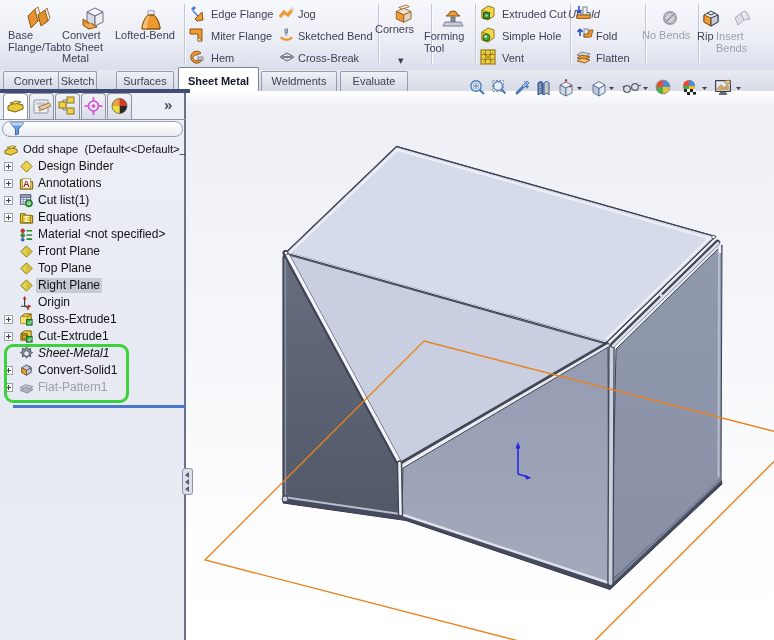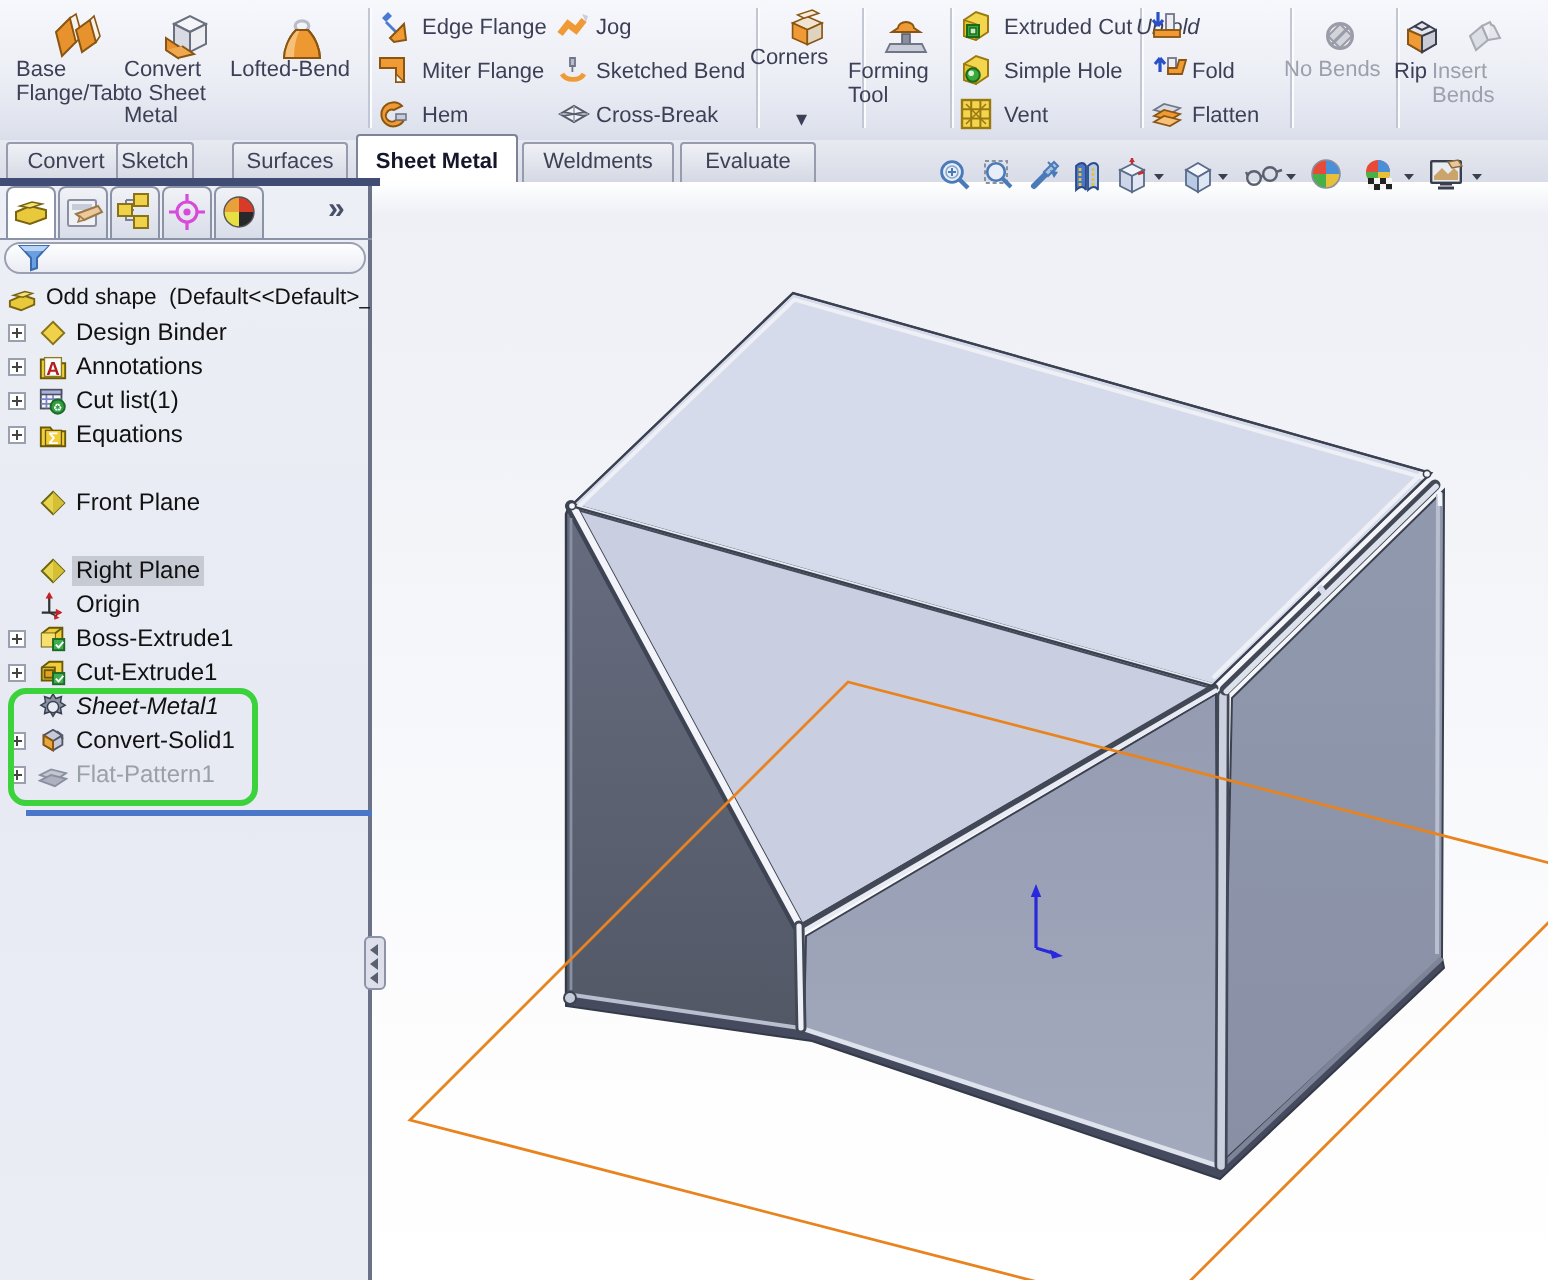--- a/index.html
+++ b/index.html
@@ -430,26 +430,42 @@
       </div>
     <div class="trow" style="top:70px;">
         <span class="plus"></span>
         <svg class="ticon" viewBox="0 0 16 16">
           <path d="M1.5 4 h5 l1.5 2 h6.5 v8 h-13 Z" fill="#f2cd3a" stroke="#6a5a08"></path>
           <rect x="4" y="5.5" width="8.5" height="8" fill="#f2cd3a" stroke="#6a5a08" stroke-width="0.7"></rect>
           <text x="8.2" y="12.8" font-size="9" font-weight="bold" fill="#fff" text-anchor="middle" font-family="Liberation Sans">Σ</text>
         </svg>
         <span class="txt">Equations</span>
       </div>
+    <div class="trow" style="top:87px;">
+        <svg class="ticon" viewBox="0 0 16 16">
+          <circle cx="4" cy="4" r="2" fill="#d83030" stroke="#7a1010" stroke-width="0.6"></circle>
+          <circle cx="4" cy="9" r="2" fill="#3a9a3a" stroke="#1a5a1a" stroke-width="0.6"></circle>
+          <circle cx="4" cy="13.5" r="1.6" fill="#3a6ad8" stroke="#1a3a88" stroke-width="0.6"></circle>
+          <path d="M8 4 h6 M8 8.5 h6 M8 13 h6" stroke="#2a8a2a" stroke-width="1.8"></path>
+        </svg>
+        <span class="txt">Material &lt;not specified&gt;</span>
+      </div>
     <div class="trow" style="top:104px;">
         <svg class="ticon" viewBox="0 0 16 16">
           <path d="M8 2 L14 8 L8 14 L2 8 Z" fill="#e6d44e" stroke="#6a6410"></path>
           <path d="M8 2 L14 8 L8 14" fill="#d4bf35"></path>
         </svg>
         <span class="txt">Front Plane</span>
+      </div>
+    <div class="trow" style="top:121px;">
+        <svg class="ticon" viewBox="0 0 16 16">
+          <path d="M8 2 L14 8 L8 14 L2 8 Z" fill="#e6d44e" stroke="#6a6410"></path>
+          <path d="M8 2 L14 8 L8 14" fill="#d4bf35"></path>
+        </svg>
+        <span class="txt">Top Plane</span>
       </div>
     <div class="trow" style="top:138px;">
         <div style="position:absolute;left:36px;top:1px;width:66px;height:15px;background:#c6cad3;"></div>
         <svg class="ticon" viewBox="0 0 16 16">
           <path d="M8 2 L14 8 L8 14 L2 8 Z" fill="#e6d44e" stroke="#6a6410"></path>
           <path d="M8 2 L14 8 L8 14" fill="#d4bf35"></path>
         </svg>
         <span class="txt">Right Plane</span>
       </div>
     <div class="trow" style="top:155px;">

